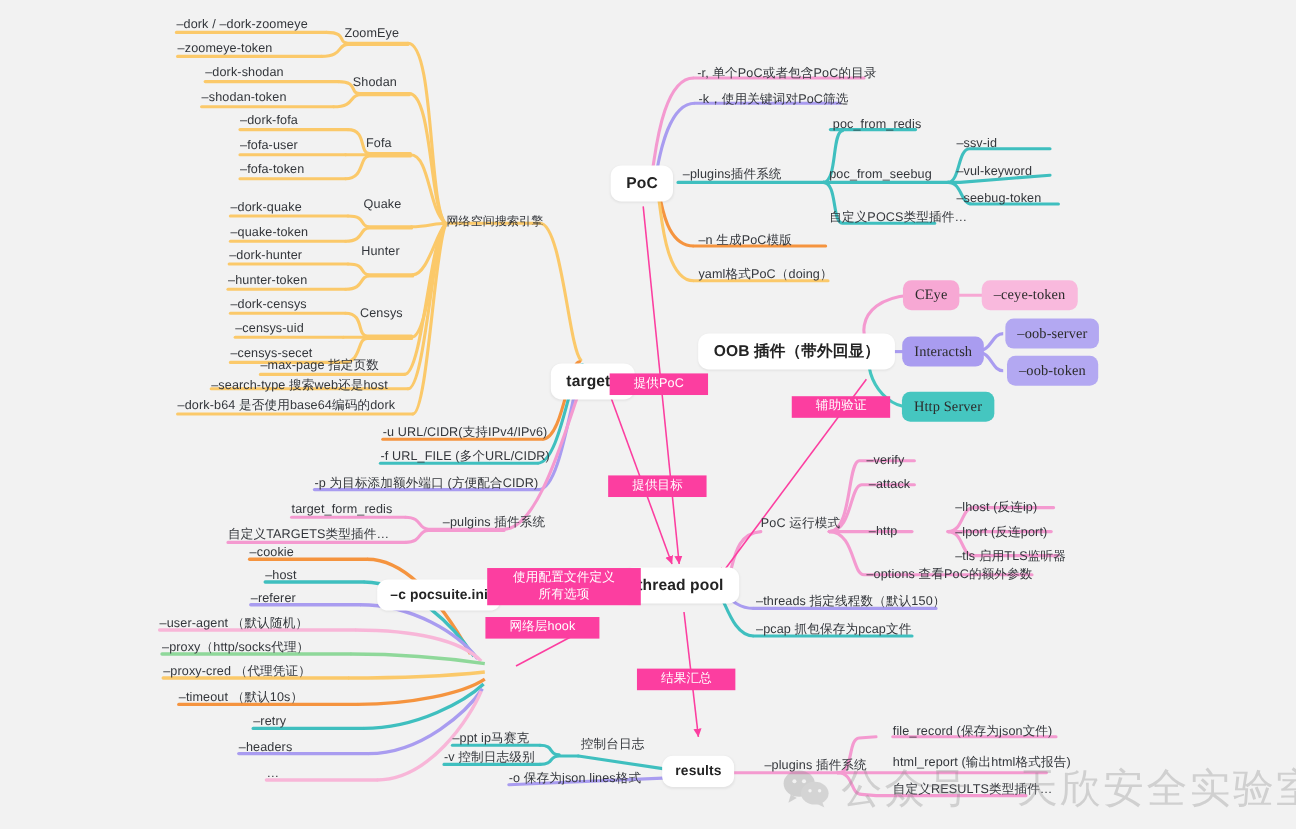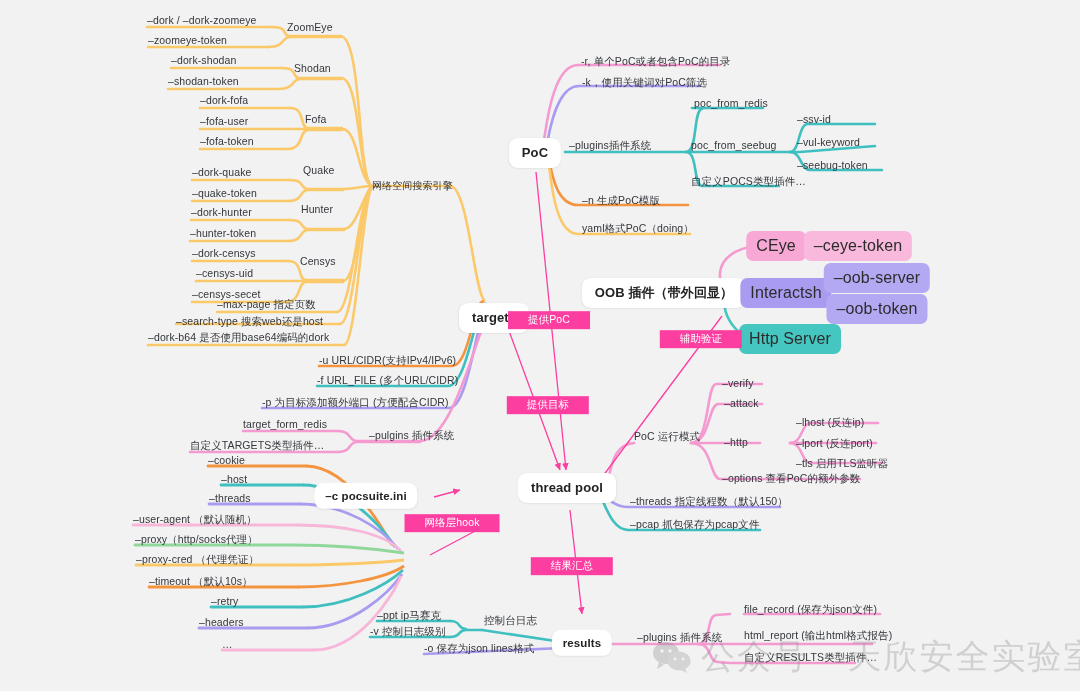--- a/index.html
+++ b/index.html
@@ -36,25 +36,26 @@
     font-weight:600;
     color:#232323;
     transform:translate(-50%,-50%);
     text-align:center;
   }
   .box.small{font-size:11.5px;font-weight:600;padding:6px 11px;}
   
   .chip{
     border-radius:7px;
     padding:5px 10px;
-    font-size:16px;
+    font-size:12px;
     color:#2c2c2c;
     transform:translate(-50%,-50%);
     text-align:center;
     white-space:nowrap;
+    font-family:Liberation Serif, serif;
   }
   
   .rel{
     background:#fc3ea0;
     color:#ffffff;
     font-size:10.5px;
     padding:2px 20px;
     transform:translate(-50%,-50%);
     text-align:center;
     line-height:1.3;
@@ -321,21 +322,21 @@
   <div class="node leaf" style="left:796px;top:444px">–lport (反连port)</div>
   <div class="node leaf" style="left:796px;top:464px">–tls 启用TLS监听器</div>
   <div class="node leaf" style="left:722px;top:479px">–options 查看PoC的额外参数</div>
   <div class="node leaf" style="left:630px;top:502px">–threads 指定线程数（默认150）</div>
   <div class="node leaf" style="left:630px;top:525px">–pcap 抓包保存为pcap文件</div>
 
   <div class="node box small" style="left:366px;top:496px">–c pocsuite.ini</div>
 
   <div class="node leaf" style="left:208px;top:461px">–cookie</div>
   <div class="node leaf" style="left:221px;top:480px">–host</div>
-  <div class="node leaf" style="left:209px;top:499px">–threads</div>
+  <div class="node leaf" style="left:209px;top:499px">–referer</div>
   <div class="node leaf" style="left:133px;top:520px">–user-agent （默认随机）</div>
   <div class="node leaf" style="left:135px;top:540px">–proxy（http/socks代理）</div>
   <div class="node leaf" style="left:136px;top:560px">–proxy-cred （代理凭证）</div>
   <div class="node leaf" style="left:149px;top:582px">–timeout （默认10s）</div>
   <div class="node leaf" style="left:211px;top:602px">–retry</div>
   <div class="node leaf" style="left:199px;top:623px">–headers</div>
   <div class="node leaf" style="left:222px;top:645px">…</div>
 
   <div class="node box small" style="left:582px;top:643px">results</div>
   <div class="node leaf" style="left:377px;top:616px">–ppt ip马赛克</div>
@@ -344,20 +345,21 @@
   <div class="node leaf" style="left:424px;top:649px">-o 保存为json lines格式</div>
   <div class="node leaf" style="left:637px;top:638px">–plugins 插件系统</div>
   <div class="node leaf" style="left:744px;top:610px">file_record (保存为json文件)</div>
   <div class="node leaf" style="left:744px;top:636px">html_report (输出html格式报告)</div>
   <div class="node leaf" style="left:744px;top:658px">自定义RESULTS类型插件…</div>
 
   <div class="node rel" style="left:549px;top:320px">提供PoC</div>
   <div class="node rel" style="left:548px;top:405px">提供目标</div>
   <div class="node rel" style="left:701px;top:339px">辅助验证</div>
   <div class="node rel" style="left:572px;top:566px">结果汇总</div>
+  <div class="node rel wide" style="left:470px;top:489px">使用配置文件定义所有选项</div>
   <div class="node rel" style="left:452px;top:523px">网络层hook</div>
 
   <div id="watermark">
     <svg id="wm-icon" viewBox="0 0 40 34">
       <ellipse cx="14" cy="13" rx="13" ry="11" fill="#8d8d8d"></ellipse>
       <path d="M7,22 L5,29 L12,25 Z" fill="#8d8d8d"></path>
       <ellipse cx="27" cy="21" rx="11.5" ry="9.5" fill="#9a9a9a"></ellipse>
       <path d="M33,28 L35,33 L29,30 Z" fill="#9a9a9a"></path>
       <circle cx="10" cy="11" r="1.7" fill="#f2f2f2"></circle>
       <circle cx="18" cy="11" r="1.7" fill="#f2f2f2"></circle>

